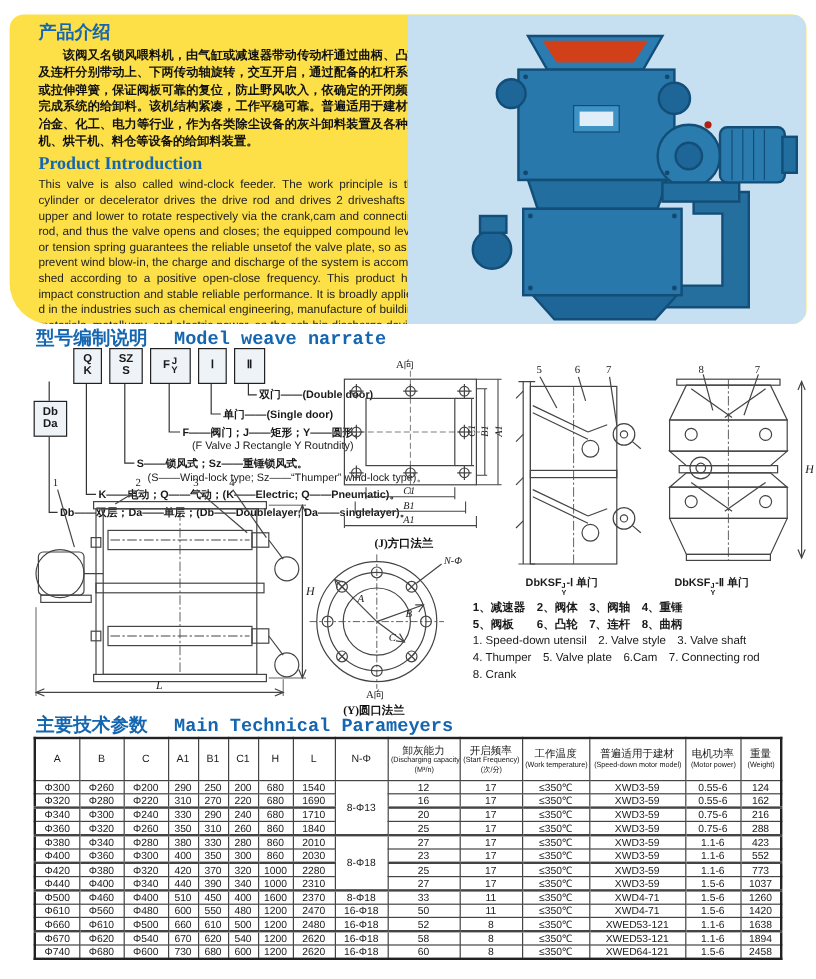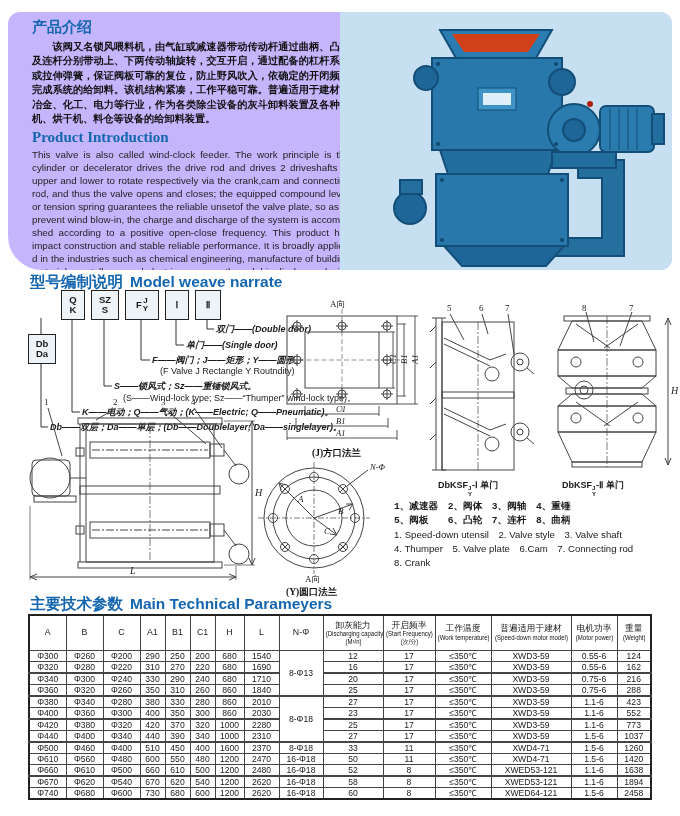--- a/index.html
+++ b/index.html
@@ -1,53 +1,53 @@
 <!DOCTYPE html>
 <html><head>
 <meta charset="utf-8">
 <style>
   html,body{margin:0;padding:0;background:#ffffff;}
   .page{position:relative;width:680px;height:816px;background:#fff;overflow:hidden;
         font-family:"Liberation Sans",sans-serif;color:#1a1a1a;}
   
   .top-panel{position:absolute;left:8px;top:12px;width:664px;height:258px;
-             background:#c4b5fd;border-radius:12px 12px 12px 34px;overflow:hidden;}
+             background:#fde047;border-radius:12px 12px 12px 34px;overflow:hidden;}
   .intro-text{position:absolute;left:24px;top:6px;width:318px;}
   .h-cn{margin:0;font-size:15px;font-weight:bold;color:#1566b0;}
   .h-en{margin:2px 0 0 0;font-size:15px;font-weight:bold;color:#1566b0;
         font-family:"Liberation Serif",serif;}
   .p-cn{margin:3px 0 0 0;font-size:10.2px;font-weight:bold;line-height:1.42;
         text-indent:2em;color:#111;text-align:justify;}
   .p-en{margin:2px 0 0 0;font-size:9.8px;line-height:1.33;color:#222;text-align:justify;}
   .photo{position:absolute;left:332px;top:0;width:332px;height:258px;}
   
   .sec-head{position:absolute;margin:0;font-size:15.5px;color:#1566b0;white-space:nowrap;}
   .sec-head .cn{font-weight:bold;}
-  .sec-head .en{font-weight:bold;font-family:Liberation Sans, sans-serif;margin-left:7px;}
+  .sec-head .en{font-weight:bold;font-family:Liberation Mono, monospace;margin-left:22px;}
   .model-head{left:30px;top:272px;}
   .params-head{left:30px;top:594px;}
   
   .model-diagram{position:absolute;left:28px;top:290px;width:360px;height:156px;font-size:9px;}
   .mbox{position:absolute;top:0;height:28px;border:1px solid #222;background:#eef3f7;
         display:flex;align-items:center;justify-content:center;font-weight:bold;
         font-size:9.5px;line-height:1.05;text-align:center;}
   .mbox .two{display:flex;flex-direction:column;}
   .stackJY{display:inline-flex;flex-direction:column;font-size:8px;line-height:1;margin-left:1px;}
   .mline{position:absolute;white-space:nowrap;}
-  .mline .cnp{font-weight:bold;font-style:italic;}
+  .mline .cnp{font-weight:bold;}
   .conn{position:absolute;left:0;top:0;pointer-events:none;}
   
   .dw{position:absolute;}
   .dw text{font-family:"Liberation Serif",serif;}
   .cap{position:absolute;font-size:9px;font-weight:bold;white-space:nowrap;}
   .cap .stk{display:inline-flex;flex-direction:column;font-size:6px;line-height:1;
             vertical-align:-2px;font-style:normal;}
   .cap .stk i{font-style:normal;}
   .legend{position:absolute;left:394px;top:500px;width:286px;font-size:9.6px;line-height:1.45;}
-  .legend .lcn{font-weight:bold;font-family:Liberation Mono, monospace;}
+  .legend .lcn{font-weight:bold;}
   
   .params-table{position:absolute;left:28px;top:614px;border-collapse:collapse;
                 table-layout:fixed;width:622px;font-size:8.6px;}
   .params-table th,.params-table td{border:1px solid #444;text-align:center;
                 padding:0;overflow:hidden;white-space:nowrap;}
   .params-table{border:2px solid #222;}
   .params-table thead th{vertical-align:middle;height:34px;font-weight:normal;}
   .th-main{font-size:8.8px;line-height:1.1;}
   .th-sub{font-size:6.4px;line-height:1.15;transform:scaleX(.94);color:#111;}
   .params-table td{height:10px;line-height:10px;}

